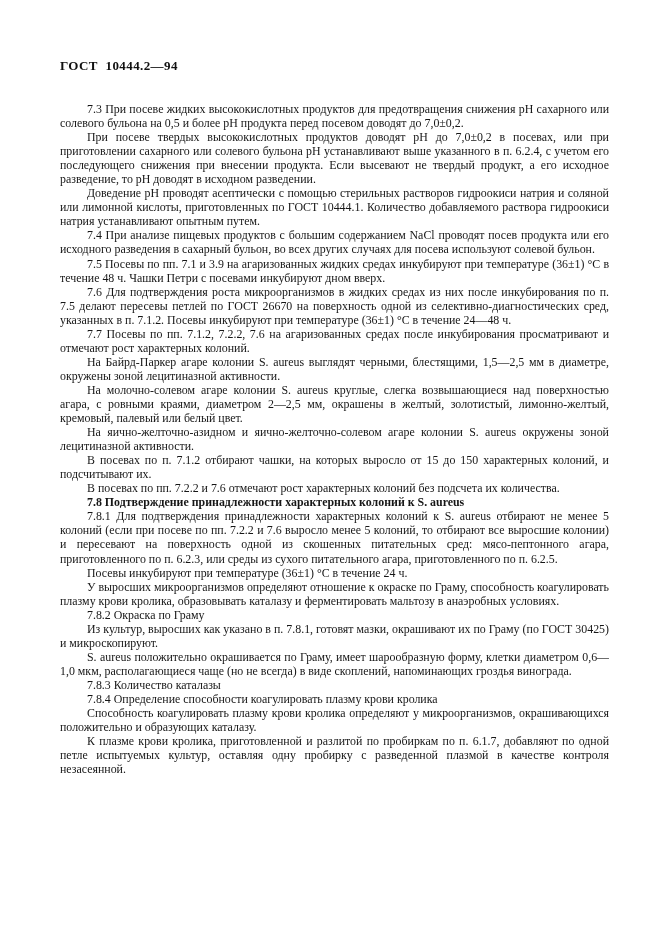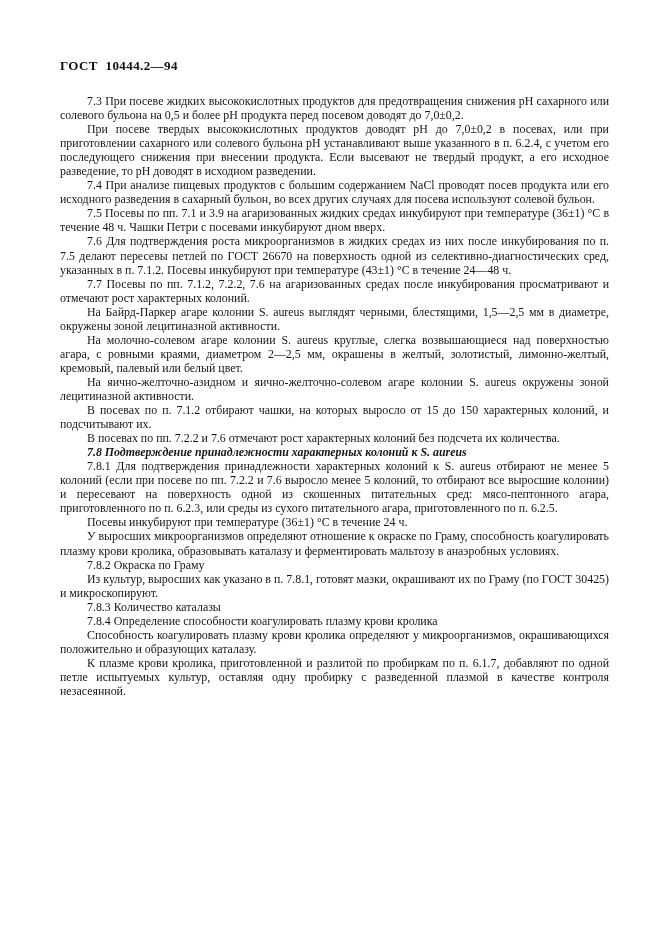--- a/index.html
+++ b/index.html
@@ -22,69 +22,70 @@
     top: 58px;
     font-size: 13px;
     font-weight: bold;
     letter-spacing: 0.4px;
     word-spacing: 4px;
     color: #111111;
   }
   .body-text {
     position: absolute;
     left: 60px;
-    top: 94px;
+    top: 102px;
     width: 549px;
     font-size: 11.9px;
     line-height: 14.05px;
     text-align: justify;
     color: #161616;
   }
   .body-text p {
     margin: 0;
     padding: 0;
     text-indent: 27px;
   }
   .bold-heading {
     font-weight: bold;
-    font-style: italic;
   }
   .page-number {
     position: absolute;
     left: 61px;
     top: 847px;
     font-size: 12.5px;
     color: #161616;
   }
 </style>
 </head>
 <body>
 
 <div class="page">
 
   <div class="doc-header">ГОСТ  10444.2—94</div>
 
   <div class="body-text">
     <p>7.3 При посеве жидких высококислотных продуктов для предотвращения снижения рН сахарного или солевого бульона на 0,5 и более рН продукта перед посевом доводят до 7,0±0,2.</p>
     <p>При посеве твердых высококислотных продуктов доводят рН до 7,0±0,2 в посевах, или при приготовлении сахарного или солевого бульона рН устанавливают выше указанного в п. 6.2.4, с учетом его последующего снижения при внесении продукта. Если высевают не твердый продукт, а его исходное разведение, то рН доводят в исходном разведении.</p>
+    <p>Доведение рН проводят асептически с помощью стерильных растворов гидроокиси натрия и соляной или лимонной кислоты, приготовленных по ГОСТ 10444.1. Количество добавляемого раствора гидроокиси натрия устанавливают опытным путем.</p>
     <p>7.4 При анализе пищевых продуктов с большим содержанием NaCl проводят посев продукта или его исходного разведения в сахарный бульон, во всех других случаях для посева используют солевой бульон.</p>
     <p>7.5 Посевы по пп. 7.1 и 3.9 на агаризованных жидких средах инкубируют при температуре (36±1) °С в течение 48 ч. Чашки Петри с посевами инкубируют дном вверх.</p>
-    <p>7.6 Для подтверждения роста микроорганизмов в жидких средах из них после инкубирования по п. 7.5 делают пересевы петлей по ГОСТ 26670 на поверхность одной из селективно-диагностических сред, указанных в п. 7.1.2. Посевы инкубируют при температуре (43±1) °С в течение 24—48 ч.</p>
+    <p>7.6 Для подтверждения роста микроорганизмов в жидких средах из них после инкубирования по п. 7.5 делают пересевы петлей по ГОСТ 26670 на поверхность одной из селективно-диагностических сред, указанных в п. 7.1.2. Посевы инкубируют при температуре (36±1) °С в течение 24—48 ч.</p>
     <p>7.7 Посевы по пп. 7.1.2, 7.2.2, 7.6 на агаризованных средах после инкубирования просматривают и отмечают рост характерных колоний.</p>
     <p>На Байрд-Паркер агаре колонии S. aureus выглядят черными, блестящими, 1,5—2,5 мм в диаметре, окружены зоной лецитиназной активности.</p>
     <p>На молочно-солевом агаре колонии S. aureus круглые, слегка возвышающиеся над поверхностью агара, с ровными краями, диаметром 2—2,5 мм, окрашены в желтый, золотистый, лимонно-желтый, кремовый, палевый или белый цвет.</p>
     <p>На яично-желточно-азидном и яично-желточно-солевом агаре колонии S. aureus окружены зоной лецитиназной активности.</p>
     <p>В посевах по п. 7.1.2 отбирают чашки, на которых выросло от 15 до 150 характерных колоний, и подсчитывают их.</p>
     <p>В посевах по пп. 7.2.2 и 7.6 отмечают рост характерных колоний без подсчета их количества.</p>
     <p class="bold-heading">7.8 Подтверждение принадлежности характерных колоний к S. aureus</p>
     <p>7.8.1 Для подтверждения принадлежности характерных колоний к S. aureus отбирают не менее 5 колоний (если при посеве по пп. 7.2.2 и 7.6 выросло менее 5 колоний, то отбирают все выросшие колонии) и пересевают на поверхность одной из скошенных питательных сред: мясо-пептонного агара, приготовленного по п. 6.2.3, или среды из сухого питательного агара, приготовленного по п. 6.2.5.</p>
     <p>Посевы инкубируют при температуре (36±1) °С в течение 24 ч.</p>
     <p>У выросших микроорганизмов определяют отношение к окраске по Граму, способность коагулировать плазму крови кролика, образовывать каталазу и ферментировать мальтозу в анаэробных условиях.</p>
     <p>7.8.2 Окраска по Граму</p>
     <p>Из культур, выросших как указано в п. 7.8.1, готовят мазки, окрашивают их по Граму (по ГОСТ 30425) и микроскопируют.</p>
+    <p>S. aureus положительно окрашивается по Граму, имеет шарообразную форму, клетки диаметром 0,6—1,0 мкм, располагающиеся чаще (но не всегда) в виде скоплений, напоминающих гроздья винограда.</p>
     <p>7.8.3 Количество каталазы</p>
     <p>7.8.4 Определение способности коагулировать плазму крови кролика</p>
     <p>Способность коагулировать плазму крови кролика определяют у микроорганизмов, окрашивающихся положительно и образующих каталазу.</p>
     <p>К плазме крови кролика, приготовленной и разлитой по пробиркам по п. 6.1.7, добавляют по одной петле испытуемых культур, оставляя одну пробирку с разведенной плазмой в качестве контроля незасеянной.</p>
   </div>
 
   <div class="page-number">4</div>
 
 </div>
 

